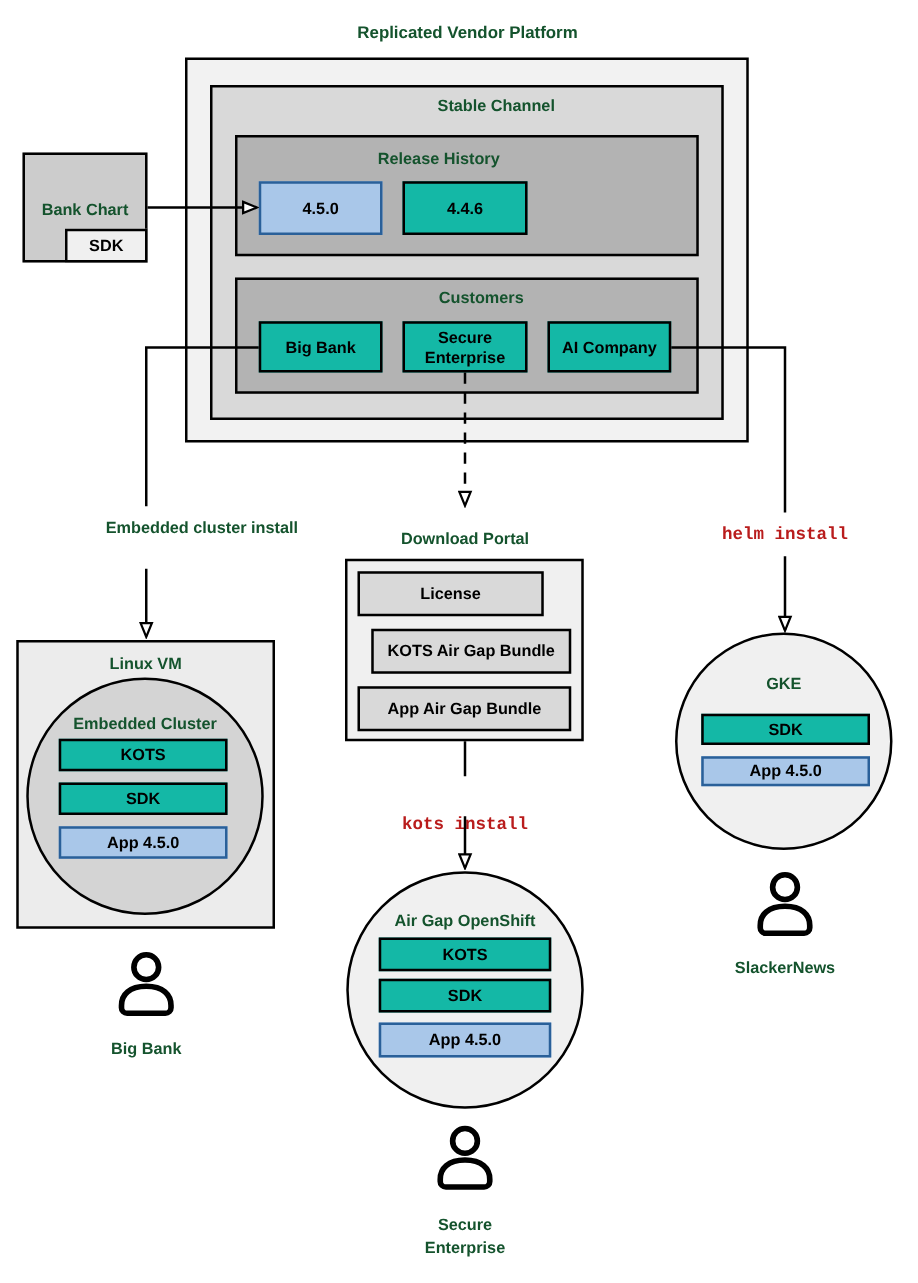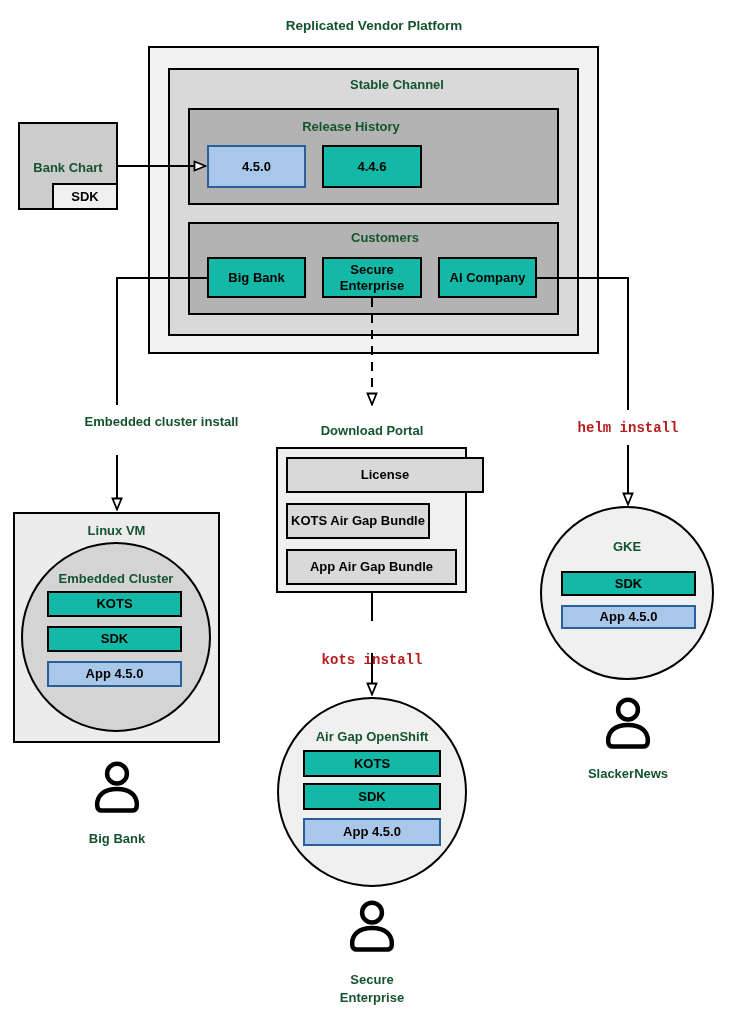--- a/index.html
+++ b/index.html
@@ -52,22 +52,22 @@
   <div class="abs box fill-helm" style="left:18px;top:122px;width:100px;height:88px;"></div>
   <div class="abs lbl" style="left:18px;top:159px;width:100px;">Bank Chart</div>
   <div class="abs box cell fill-portal" style="left:52px;top:183px;width:66px;height:27px;">SDK</div>
 
   <div class="abs lbl" style="left:40px;top:413px;width:155px;margin-left:44px;">Embedded cluster install</div>
   <div class="abs mono" style="left:553px;top:420px;width:150px;">helm install</div>
   <div class="abs mono" style="left:297px;top:631px;width:150px;margin-top:21px;">kots install</div>
 
   <div class="abs lbl" style="left:272px;top:422px;width:200px;">Download Portal</div>
   <div class="abs box fill-portal" style="left:276px;top:447px;width:191px;height:146px;"></div>
-  <div class="abs box cell fill-light" style="left:286px;top:457px;width:198px;height:36px;">License</div>
-  <div class="abs box cell fill-light" style="left:286px;top:503px;width:144px;height:36px;">KOTS Air Gap Bundle</div>
+  <div class="abs box cell fill-light" style="left:286px;top:457px;width:149px;height:36px;">License</div>
+  <div class="abs box cell fill-light" style="left:297px;top:503px;width:160px;height:36px;">KOTS Air Gap Bundle</div>
   <div class="abs box cell fill-light" style="left:286px;top:549px;width:171px;height:36px;">App Air Gap Bundle</div>
 
   <div class="abs box fill-vm" style="left:13px;top:512px;width:207px;height:231px;"></div>
   <div class="abs lbl" style="left:13px;top:522px;width:207px;">Linux VM</div>
   <div class="abs box circle fill-circle-dark" style="left:21px;top:542px;width:190px;height:190px;"></div>
   <div class="abs lbl" style="left:21px;top:570px;width:190px;">Embedded Cluster</div>
   <div class="abs box cell fill-white" style="left:47px;top:591px;width:135px;height:26px;">KOTS</div>
   <div class="abs box cell fill-white" style="left:47px;top:626px;width:135px;height:26px;">SDK</div>
   <div class="abs box cell blue" style="left:47px;top:661px;width:135px;height:26px;">App 4.5.0</div>
 

